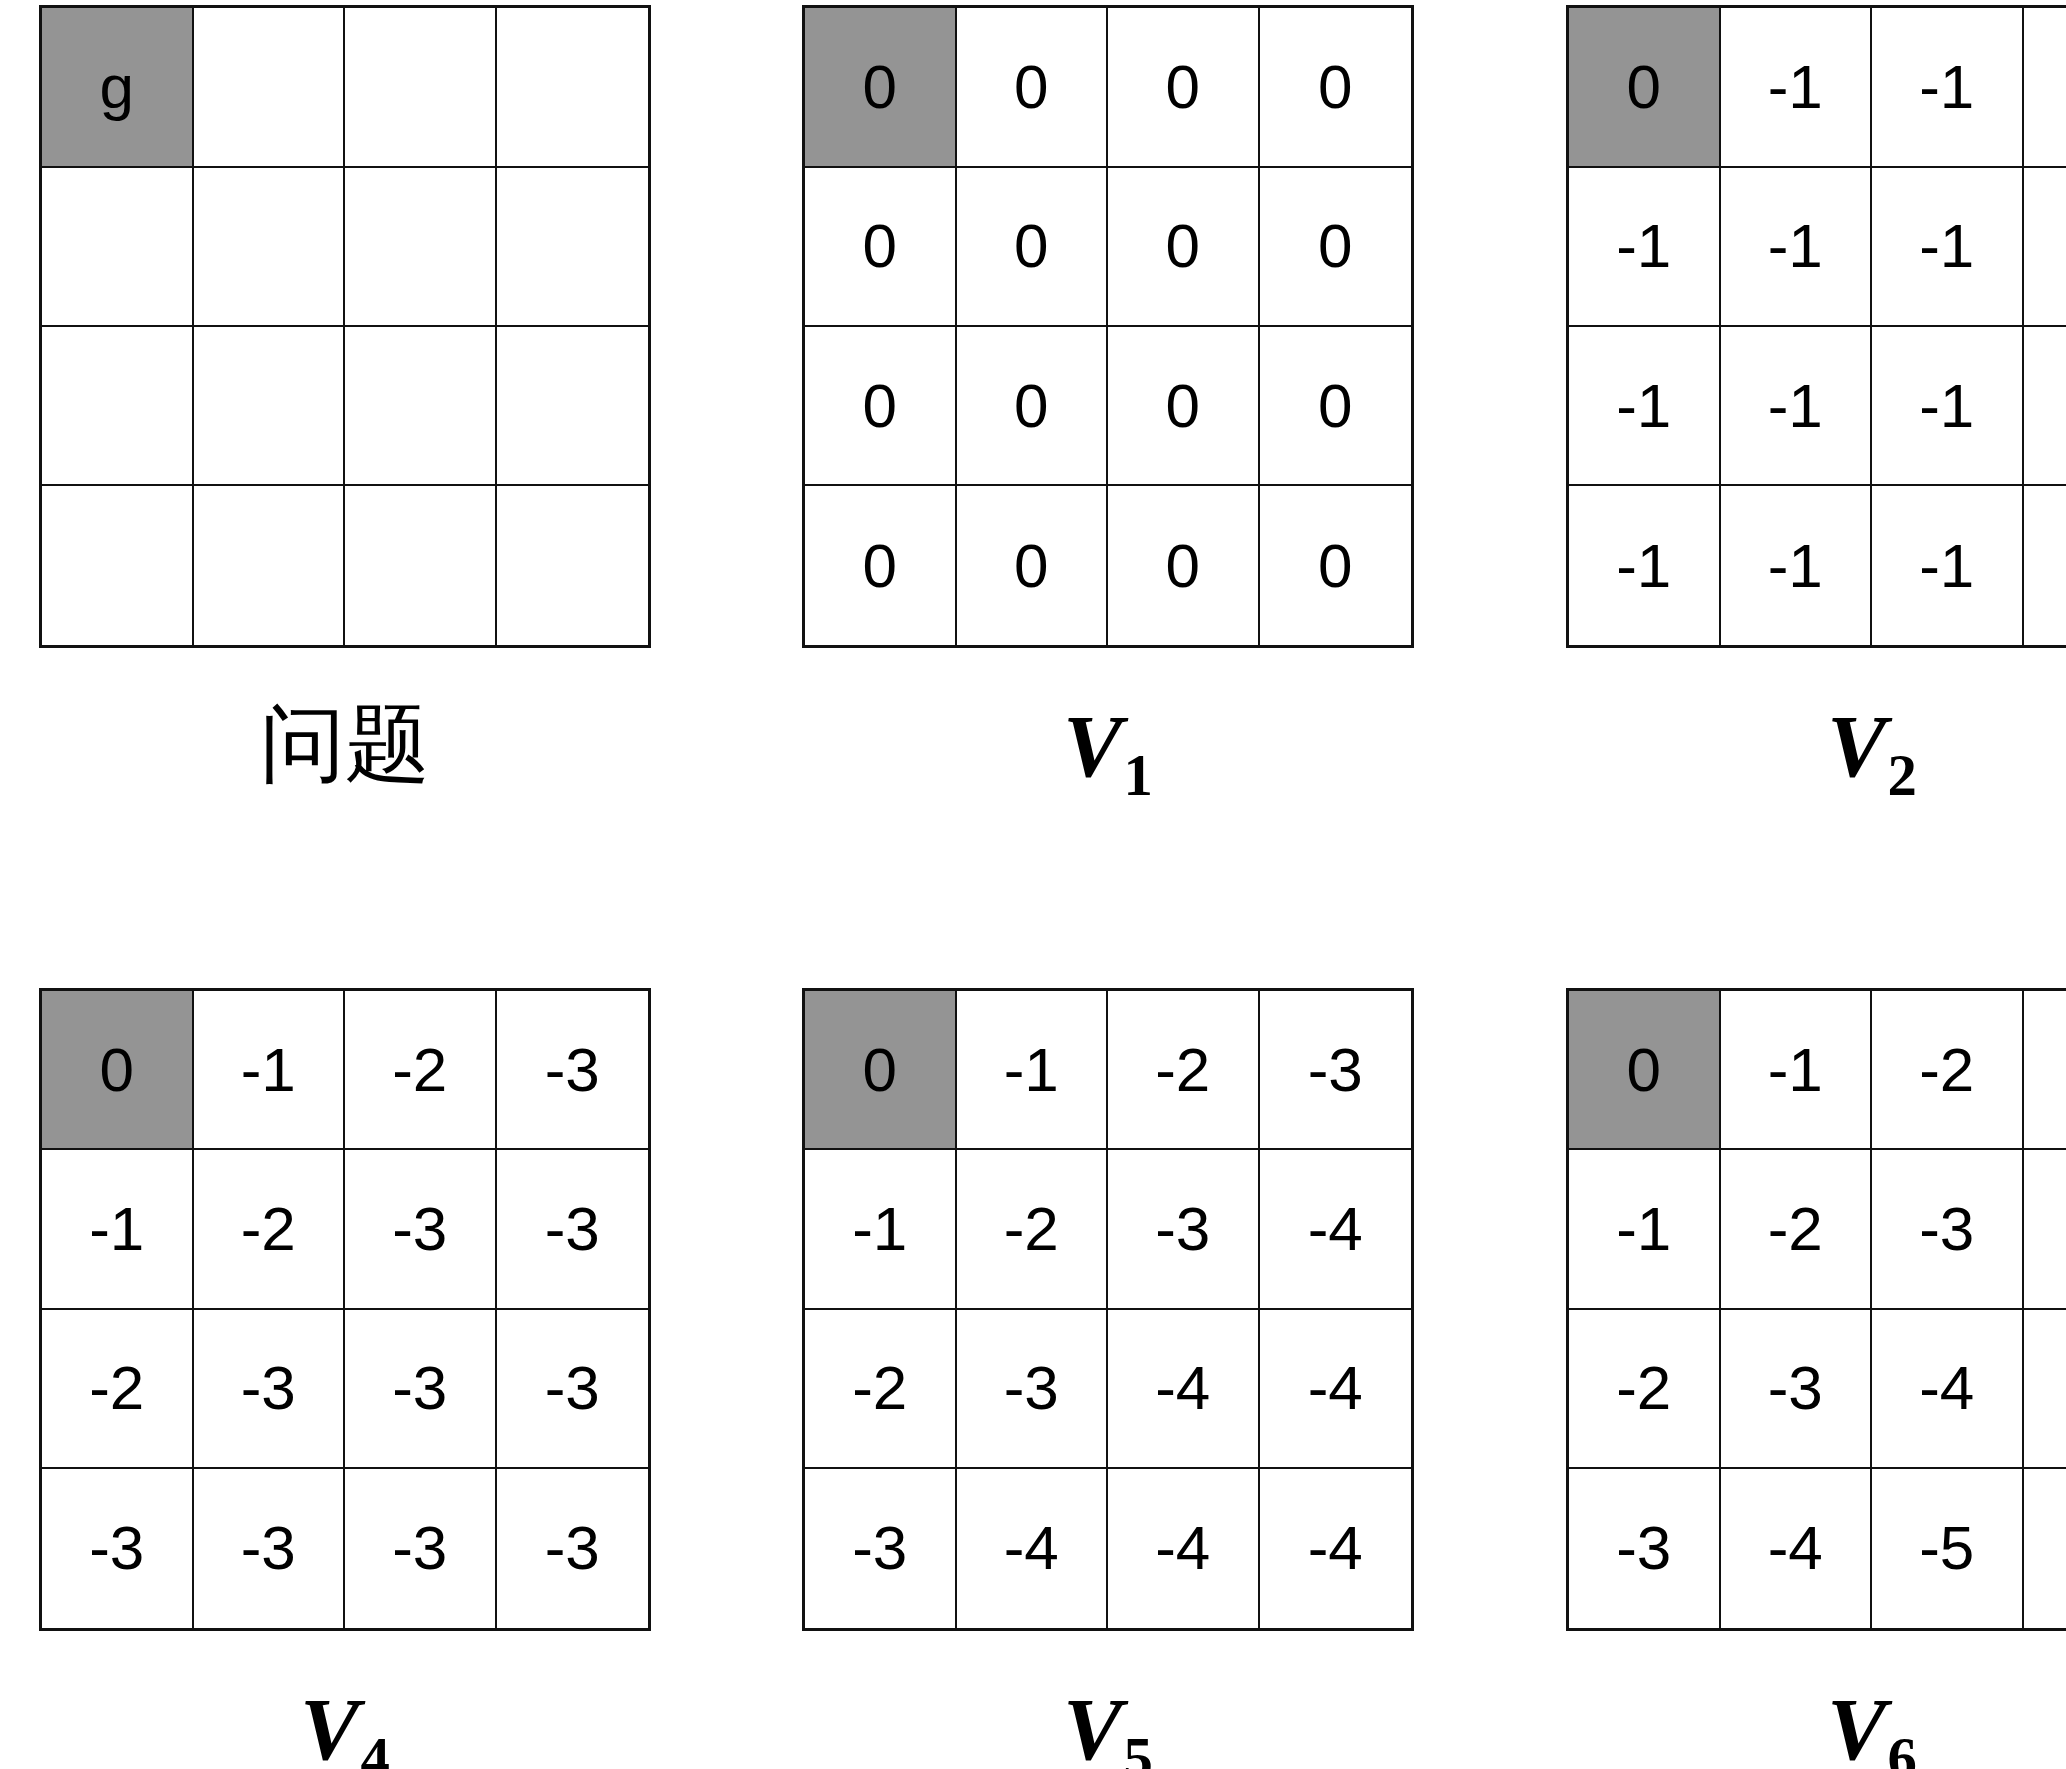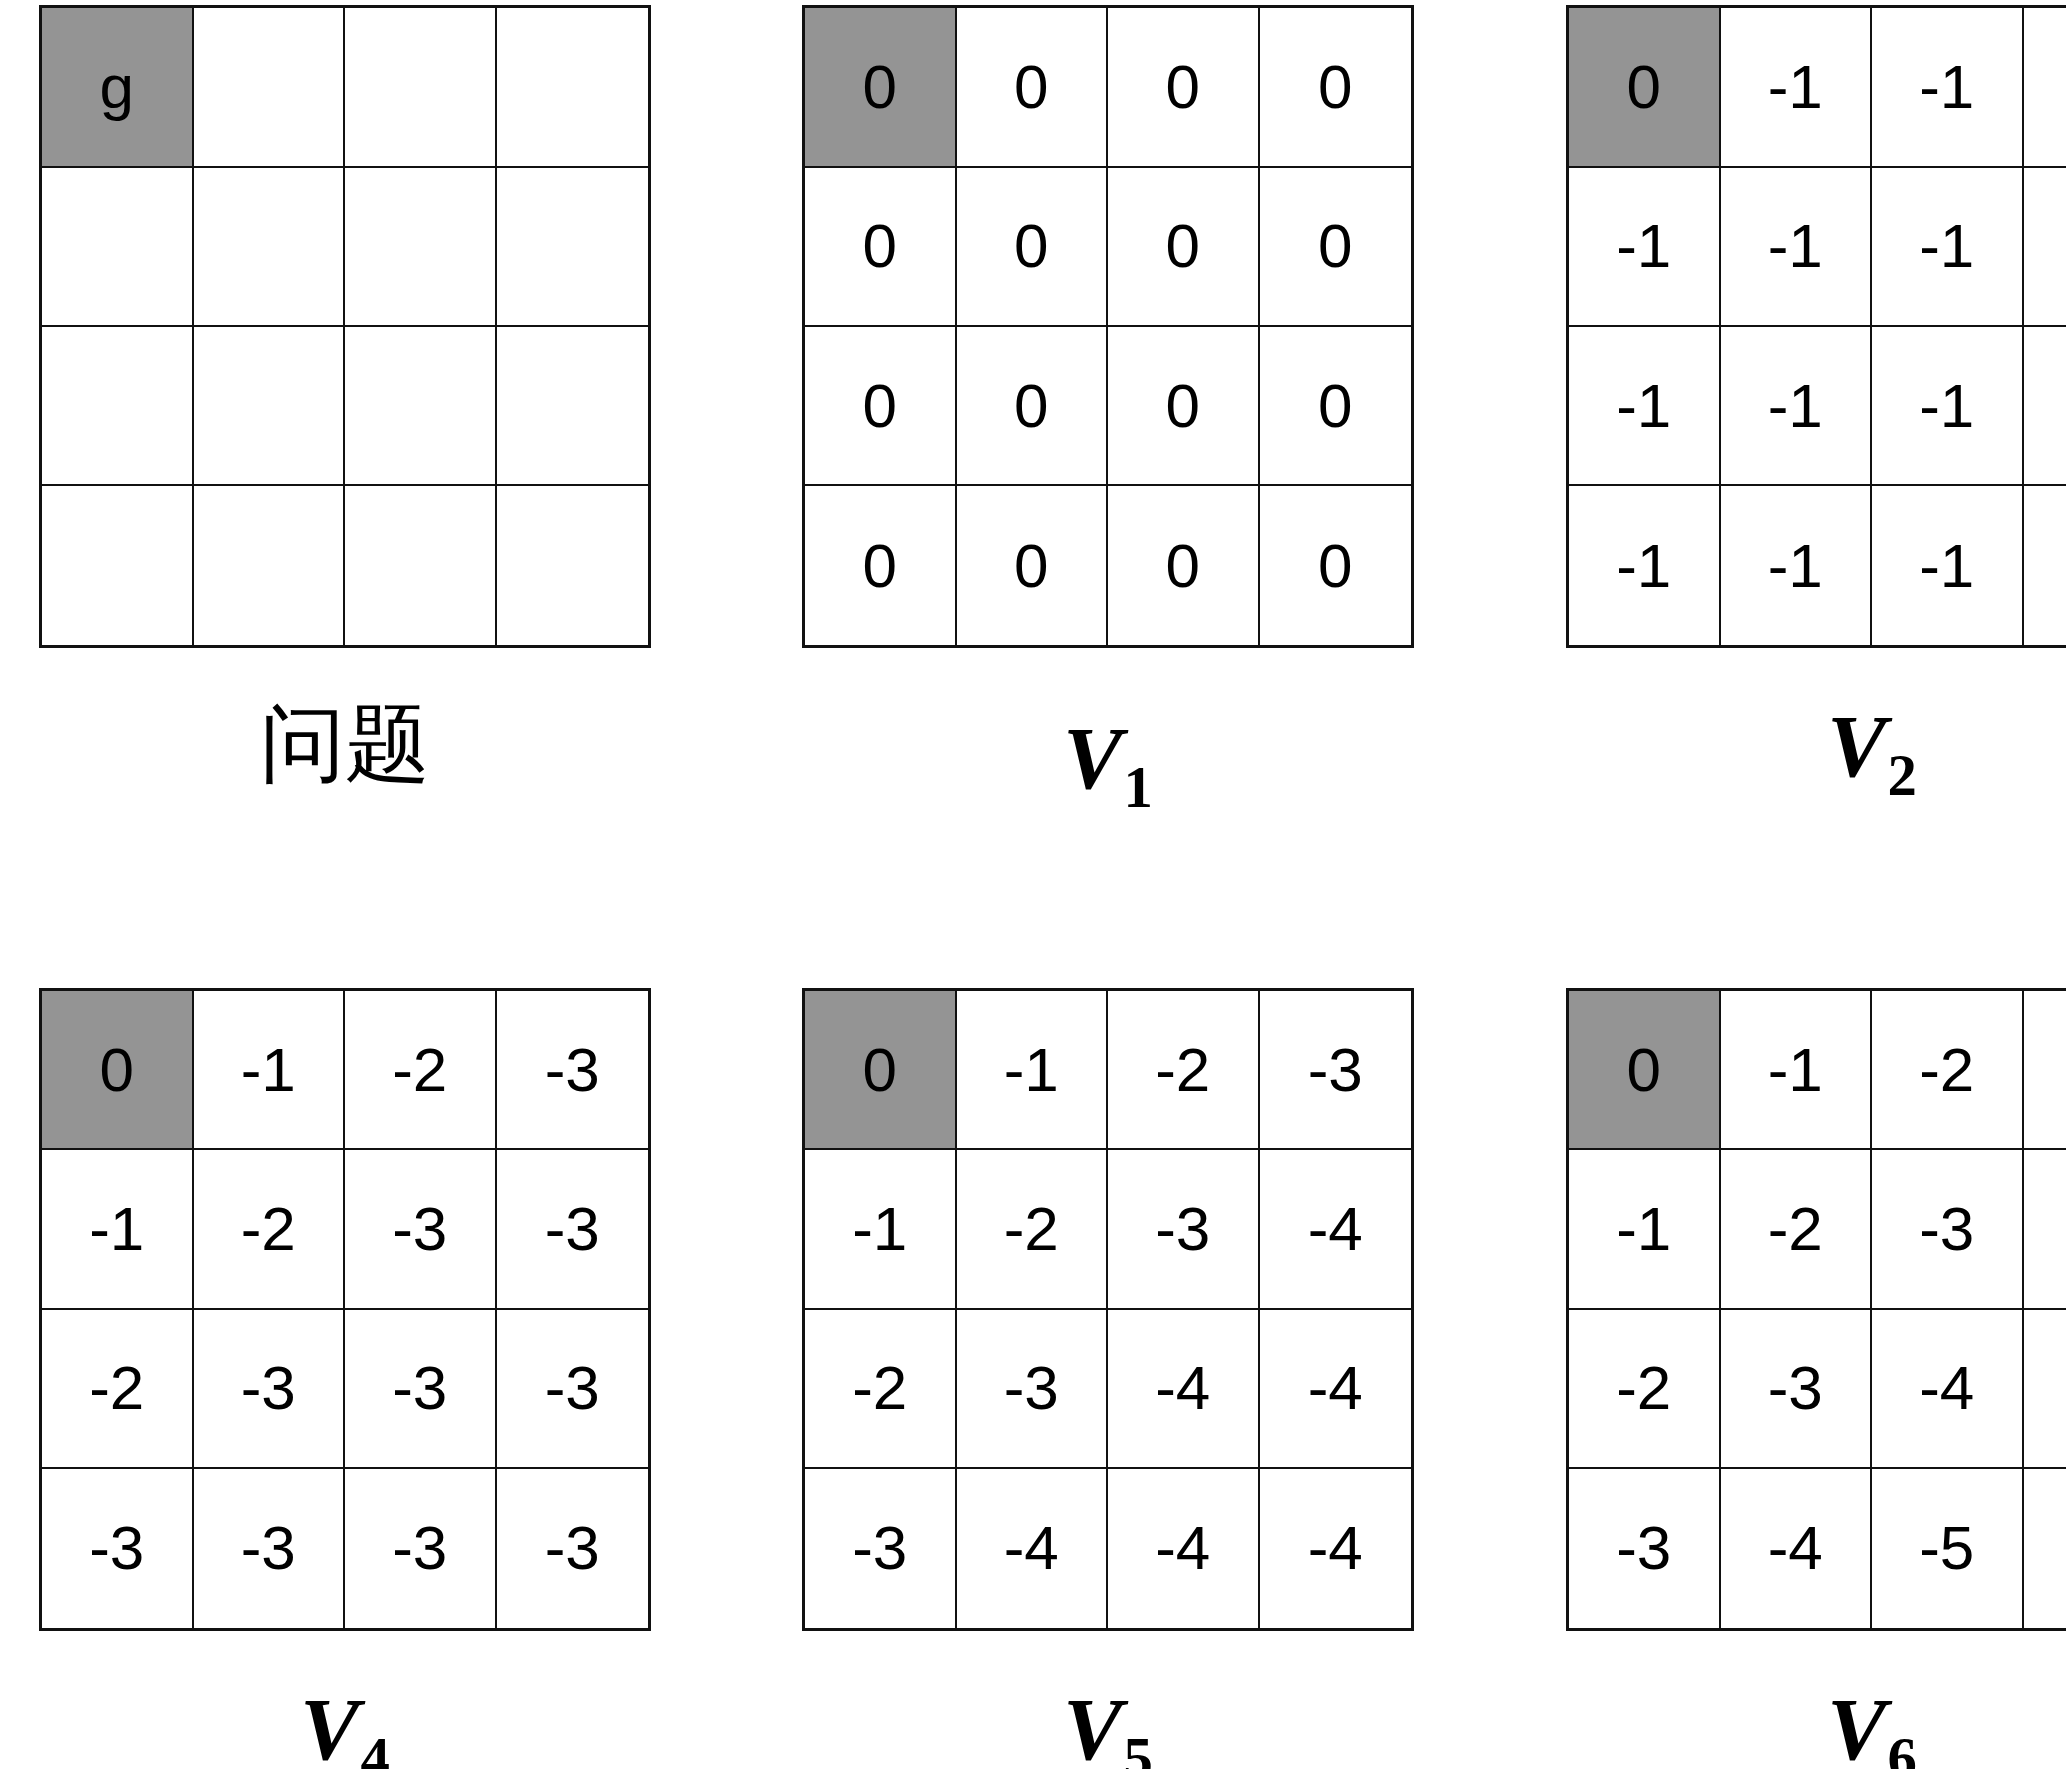--- a/index.html
+++ b/index.html
@@ -115,21 +115,21 @@
         <div class="cell">0</div>
         <div class="cell">0</div>
         <div class="cell">0</div>
         <div class="cell">0</div>
         <div class="cell">0</div>
         <div class="cell">0</div>
         <div class="cell">0</div>
         <div class="cell">0</div>
         <div class="cell">0</div>
       </div>
-      <div class="caption caption-math" style="top: 697px; margin-top: 12px;"><span>V</span><span class="sub">1</span></div>
+      <div class="caption caption-math" style="top: 697px;"><span>V</span><span class="sub">1</span></div>
     </div>
     <div class="grid-panel" style="left: 1566px; top: 5.4px;">
       <div class="grid">
         <div class="cell shaded">0</div>
         <div class="cell">-1</div>
         <div class="cell">-1</div>
         <div class="cell">-1</div>
         <div class="cell">-1</div>
         <div class="cell">-1</div>
         <div class="cell">-1</div>

